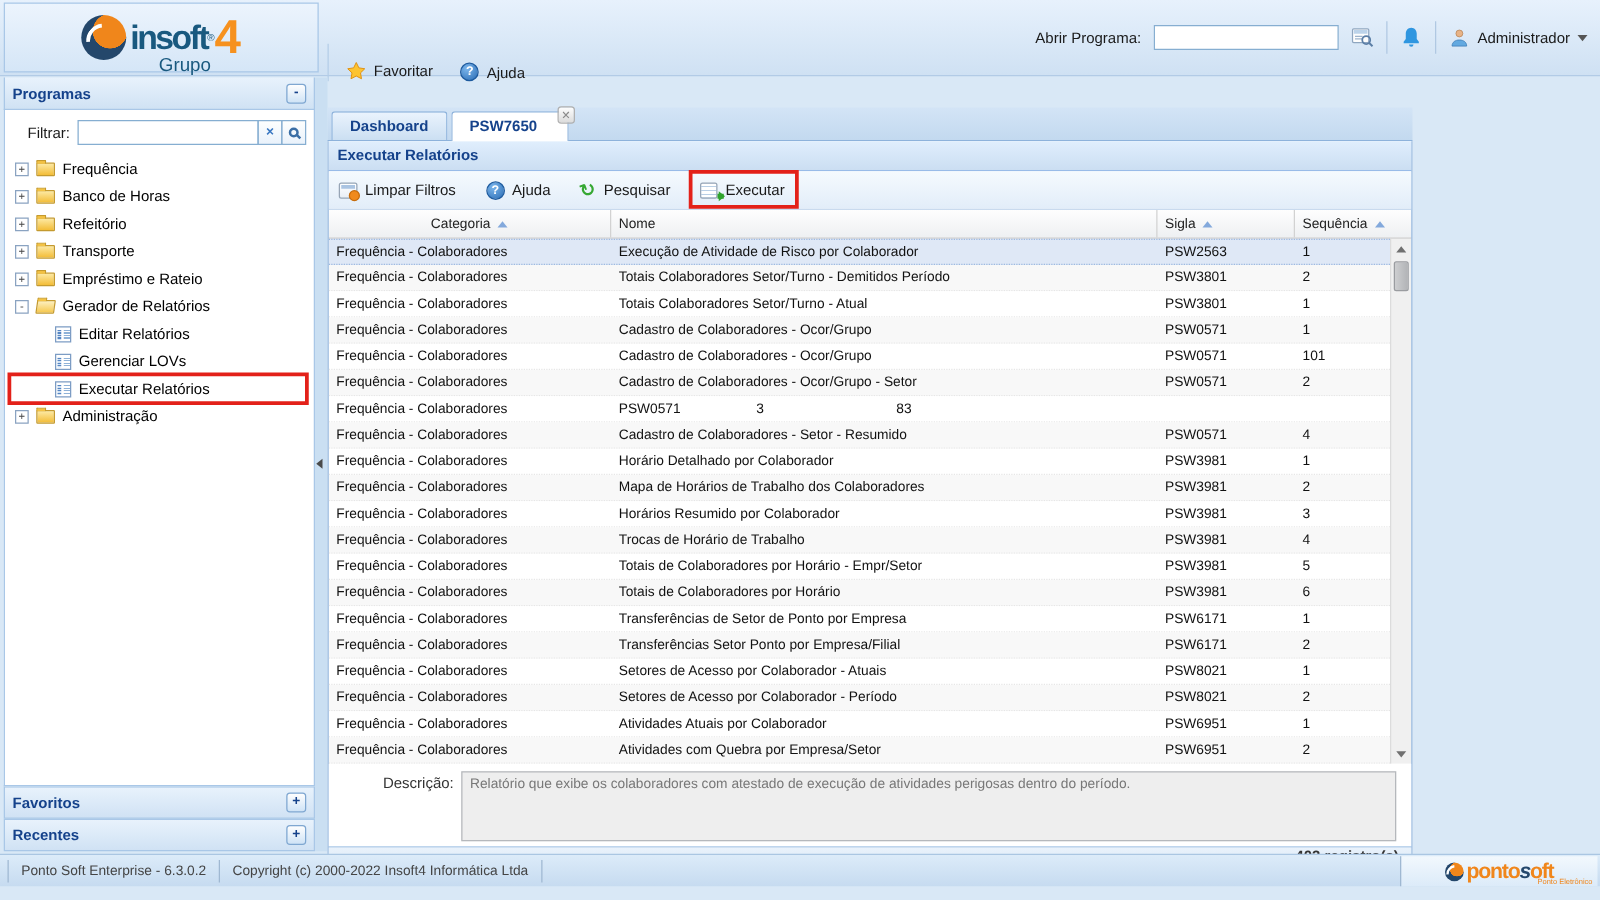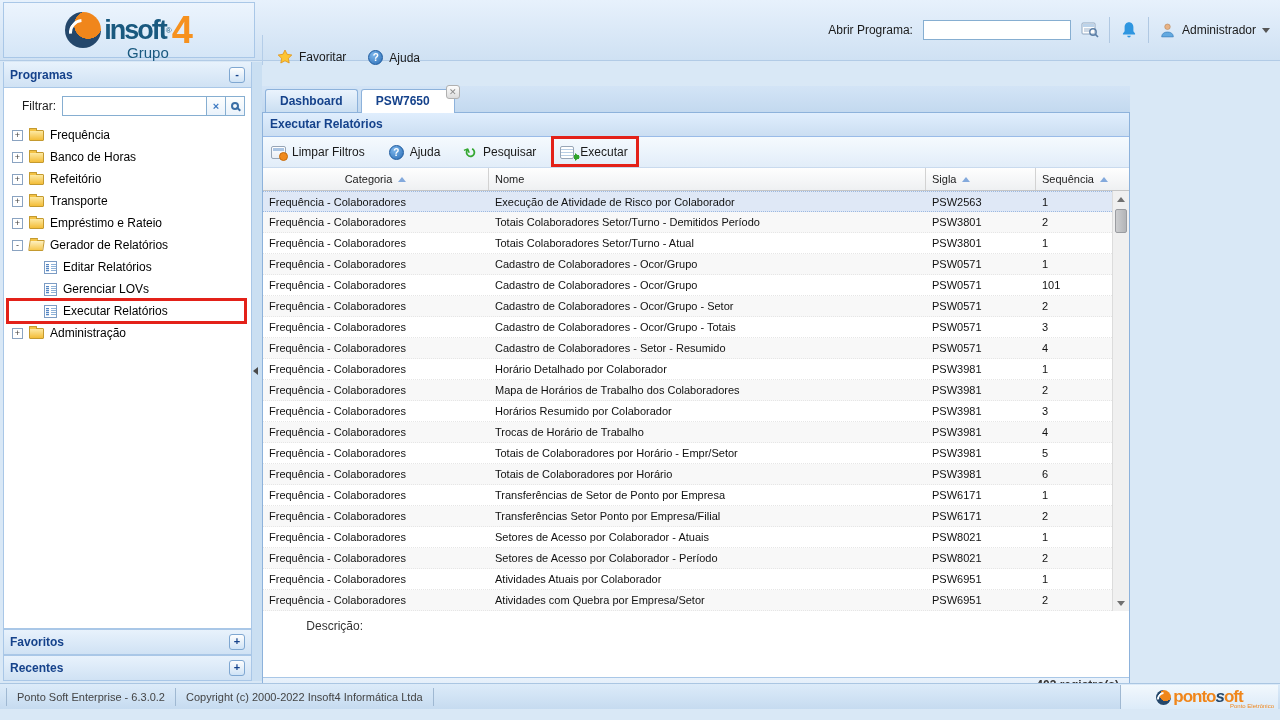--- a/index.html
+++ b/index.html
@@ -379,21 +379,20 @@
           </div>
           <div class="grid-row alt">
             <span class="g-cell c0">Frequência - Colaboradores</span>
             <span class="g-cell c1">Cadastro de Colaboradores - Ocor/Grupo - Setor</span>
             <span class="g-cell c2">PSW0571</span>
             <span class="g-cell c3">2</span>
             <span class="g-cell c4">58</span>
           </div>
           <div class="grid-row">
             <span class="g-cell c0">Frequência - Colaboradores</span>
-            <span class="g-cell c1">Cadastro de Colaboradores - Ocor/Grupo - Totais</span>
             <span class="g-cell c2">PSW0571</span>
             <span class="g-cell c3">3</span>
             <span class="g-cell c4">83</span>
           </div>
           <div class="grid-row alt">
             <span class="g-cell c0">Frequência - Colaboradores</span>
             <span class="g-cell c1">Cadastro de Colaboradores - Setor - Resumido</span>
             <span class="g-cell c2">PSW0571</span>
             <span class="g-cell c3">4</span>
             <span class="g-cell c4">80</span>
@@ -488,20 +487,21 @@
             <span class="tri-up"></span>
           </span>
         <span class="vs-thumb"></span>
         <span class="vs-btn vs-down">
             <span class="tri-dn"></span>
           </span>
       </div>
     </div>
     <div class="desc-area">
       <span class="desc-label">Descrição:</span>
+      <textarea class="desc-text" readonly="" style="">Relatório que exibe os colaboradores com atestado de execução de atividades perigosas dentro do período.</textarea>
     </div>
     <div class="status-bar">
       <span>403 registro(s)</span>
     </div>
   </div>
 </div>
 
 <div class="footer">
   <span class="foot-item">Ponto Soft Enterprise - 6.3.0.2</span>
   <span class="foot-item">Copyright (c) 2000-2022 Insoft4 Informática Ltda</span>

